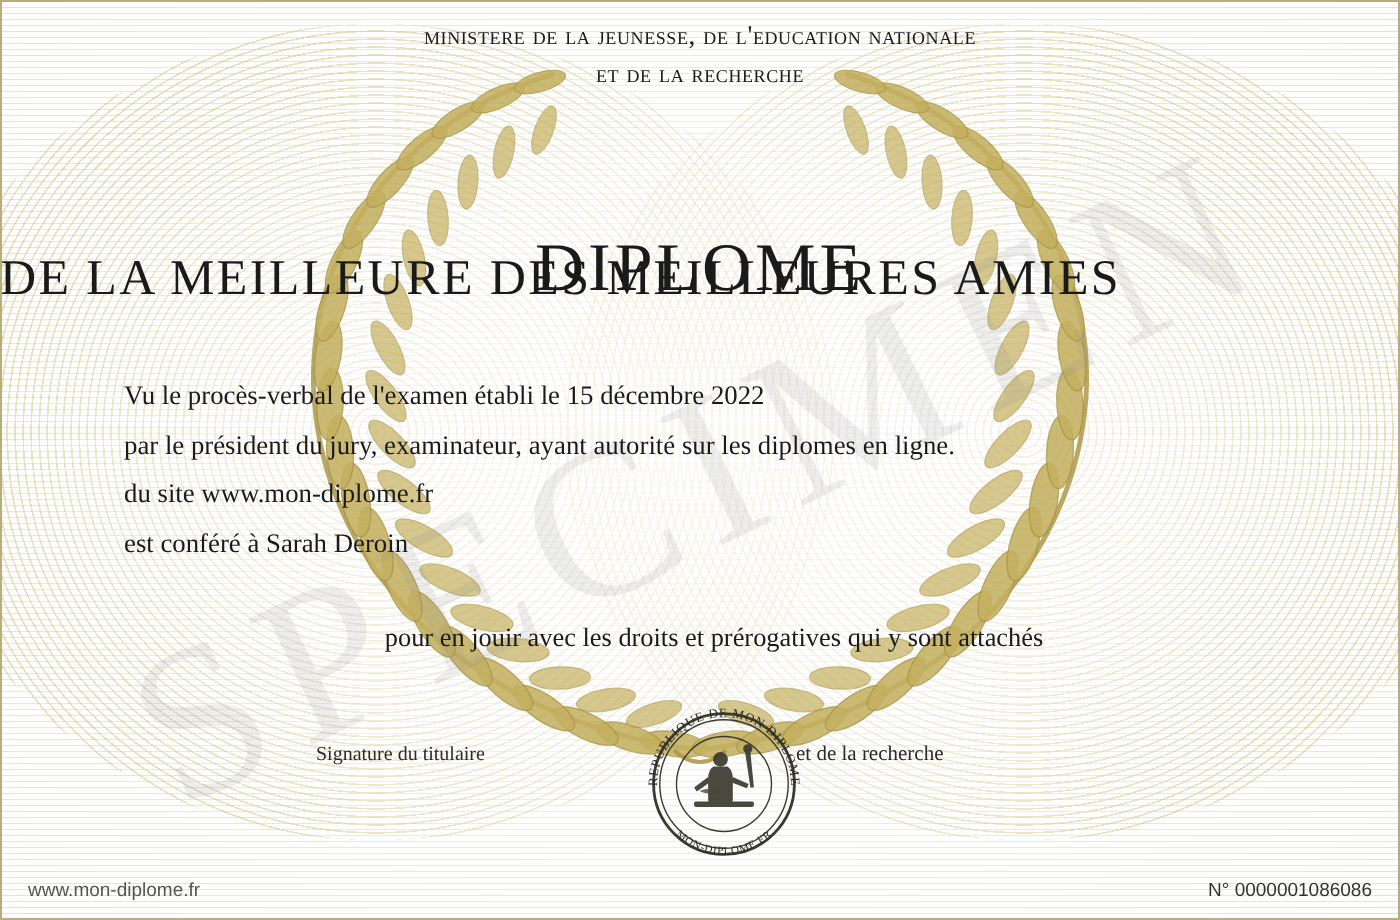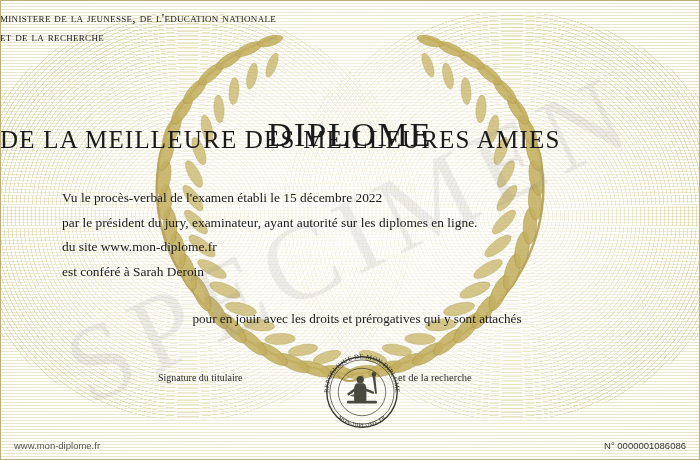--- a/index.html
+++ b/index.html
@@ -99,21 +99,21 @@
   
   .content {
     position: absolute;
     inset: 0;
   }
   .ministry {
     position: absolute;
     top: 8px;
     left: 0;
     right: 0;
-    text-align: left;
+    text-align: center;
     font-size: 13.5px;
     letter-spacing: 0.3px;
     line-height: 19px;
     font-variant: small-caps;
     text-transform: lowercase;
   }
   .ministry span { display: block; }
   .ministry .l1 { text-transform: lowercase; font-variant: small-caps; }
 
   .title-main {

